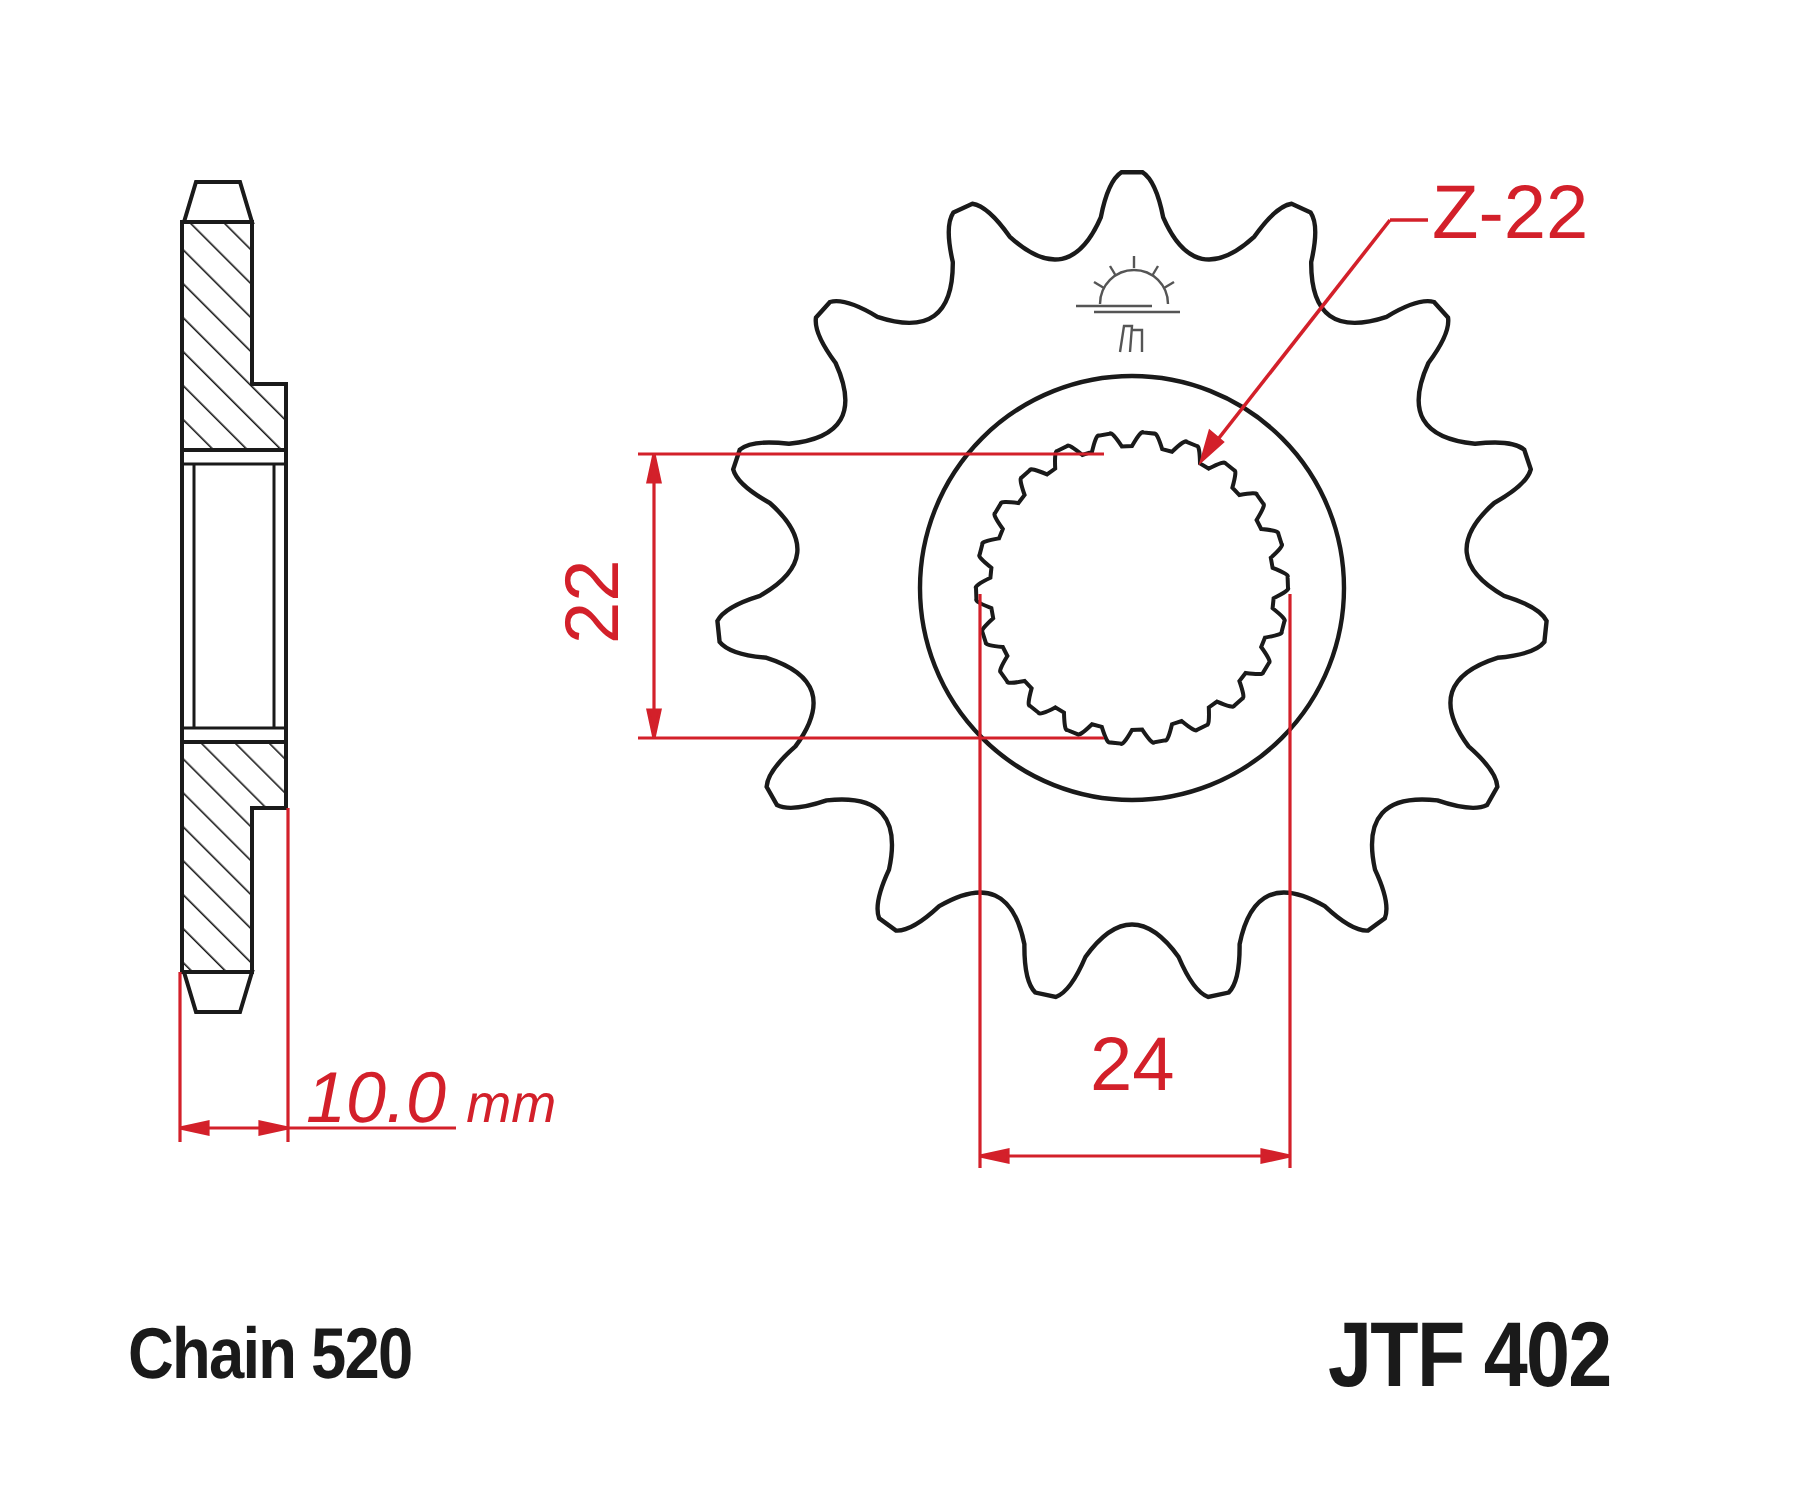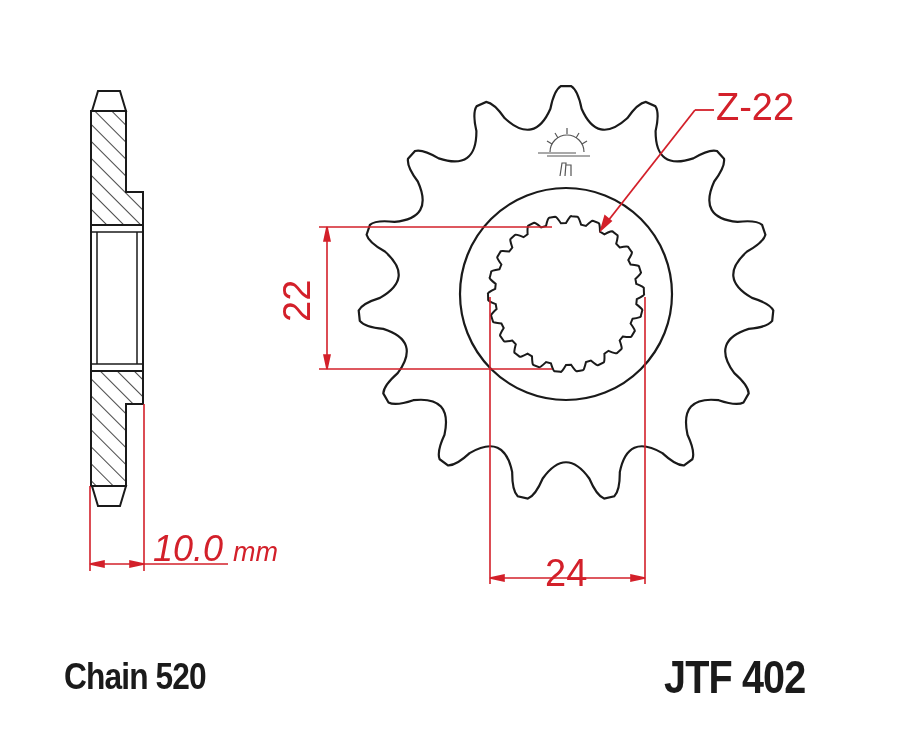--- a/index.html
+++ b/index.html
@@ -87,17 +87,17 @@
 
 <div class="label dim-text" style="left:153px; top:528px; font-size:36px;">
   <span>10.0</span>
   <span style="font-size:27px;">mm</span>
 </div>
 
 <div class="label dim-text" style="left:716px; top:86px; font-size:38px; font-style:normal;">Z-22</div>
 
 <div class="label dim-text" style="left:276px; top:322px; font-size:38px; font-style:normal; transform:rotate(-90deg); transform-origin:left top;">22</div>
 
-<div class="label dim-text" style="left:545px; top:552px; font-size:38px; font-style:normal;">24</div>
+<div class="label dim-text" style="left:545px; top:512px; font-size:38px; font-style:normal;">24</div>
 
 <div class="label bold-caption" style="left:64px; top:656px; font-size:36px; letter-spacing:-1px; transform:scaleX(0.88); transform-origin:left;">Chain 520</div>
 
 <div class="label bold-caption" style="left:664px; top:650px; font-size:46px; letter-spacing:-1px; transform:scaleX(0.86); transform-origin:left;">JTF 402</div>
 
 </body></html>

